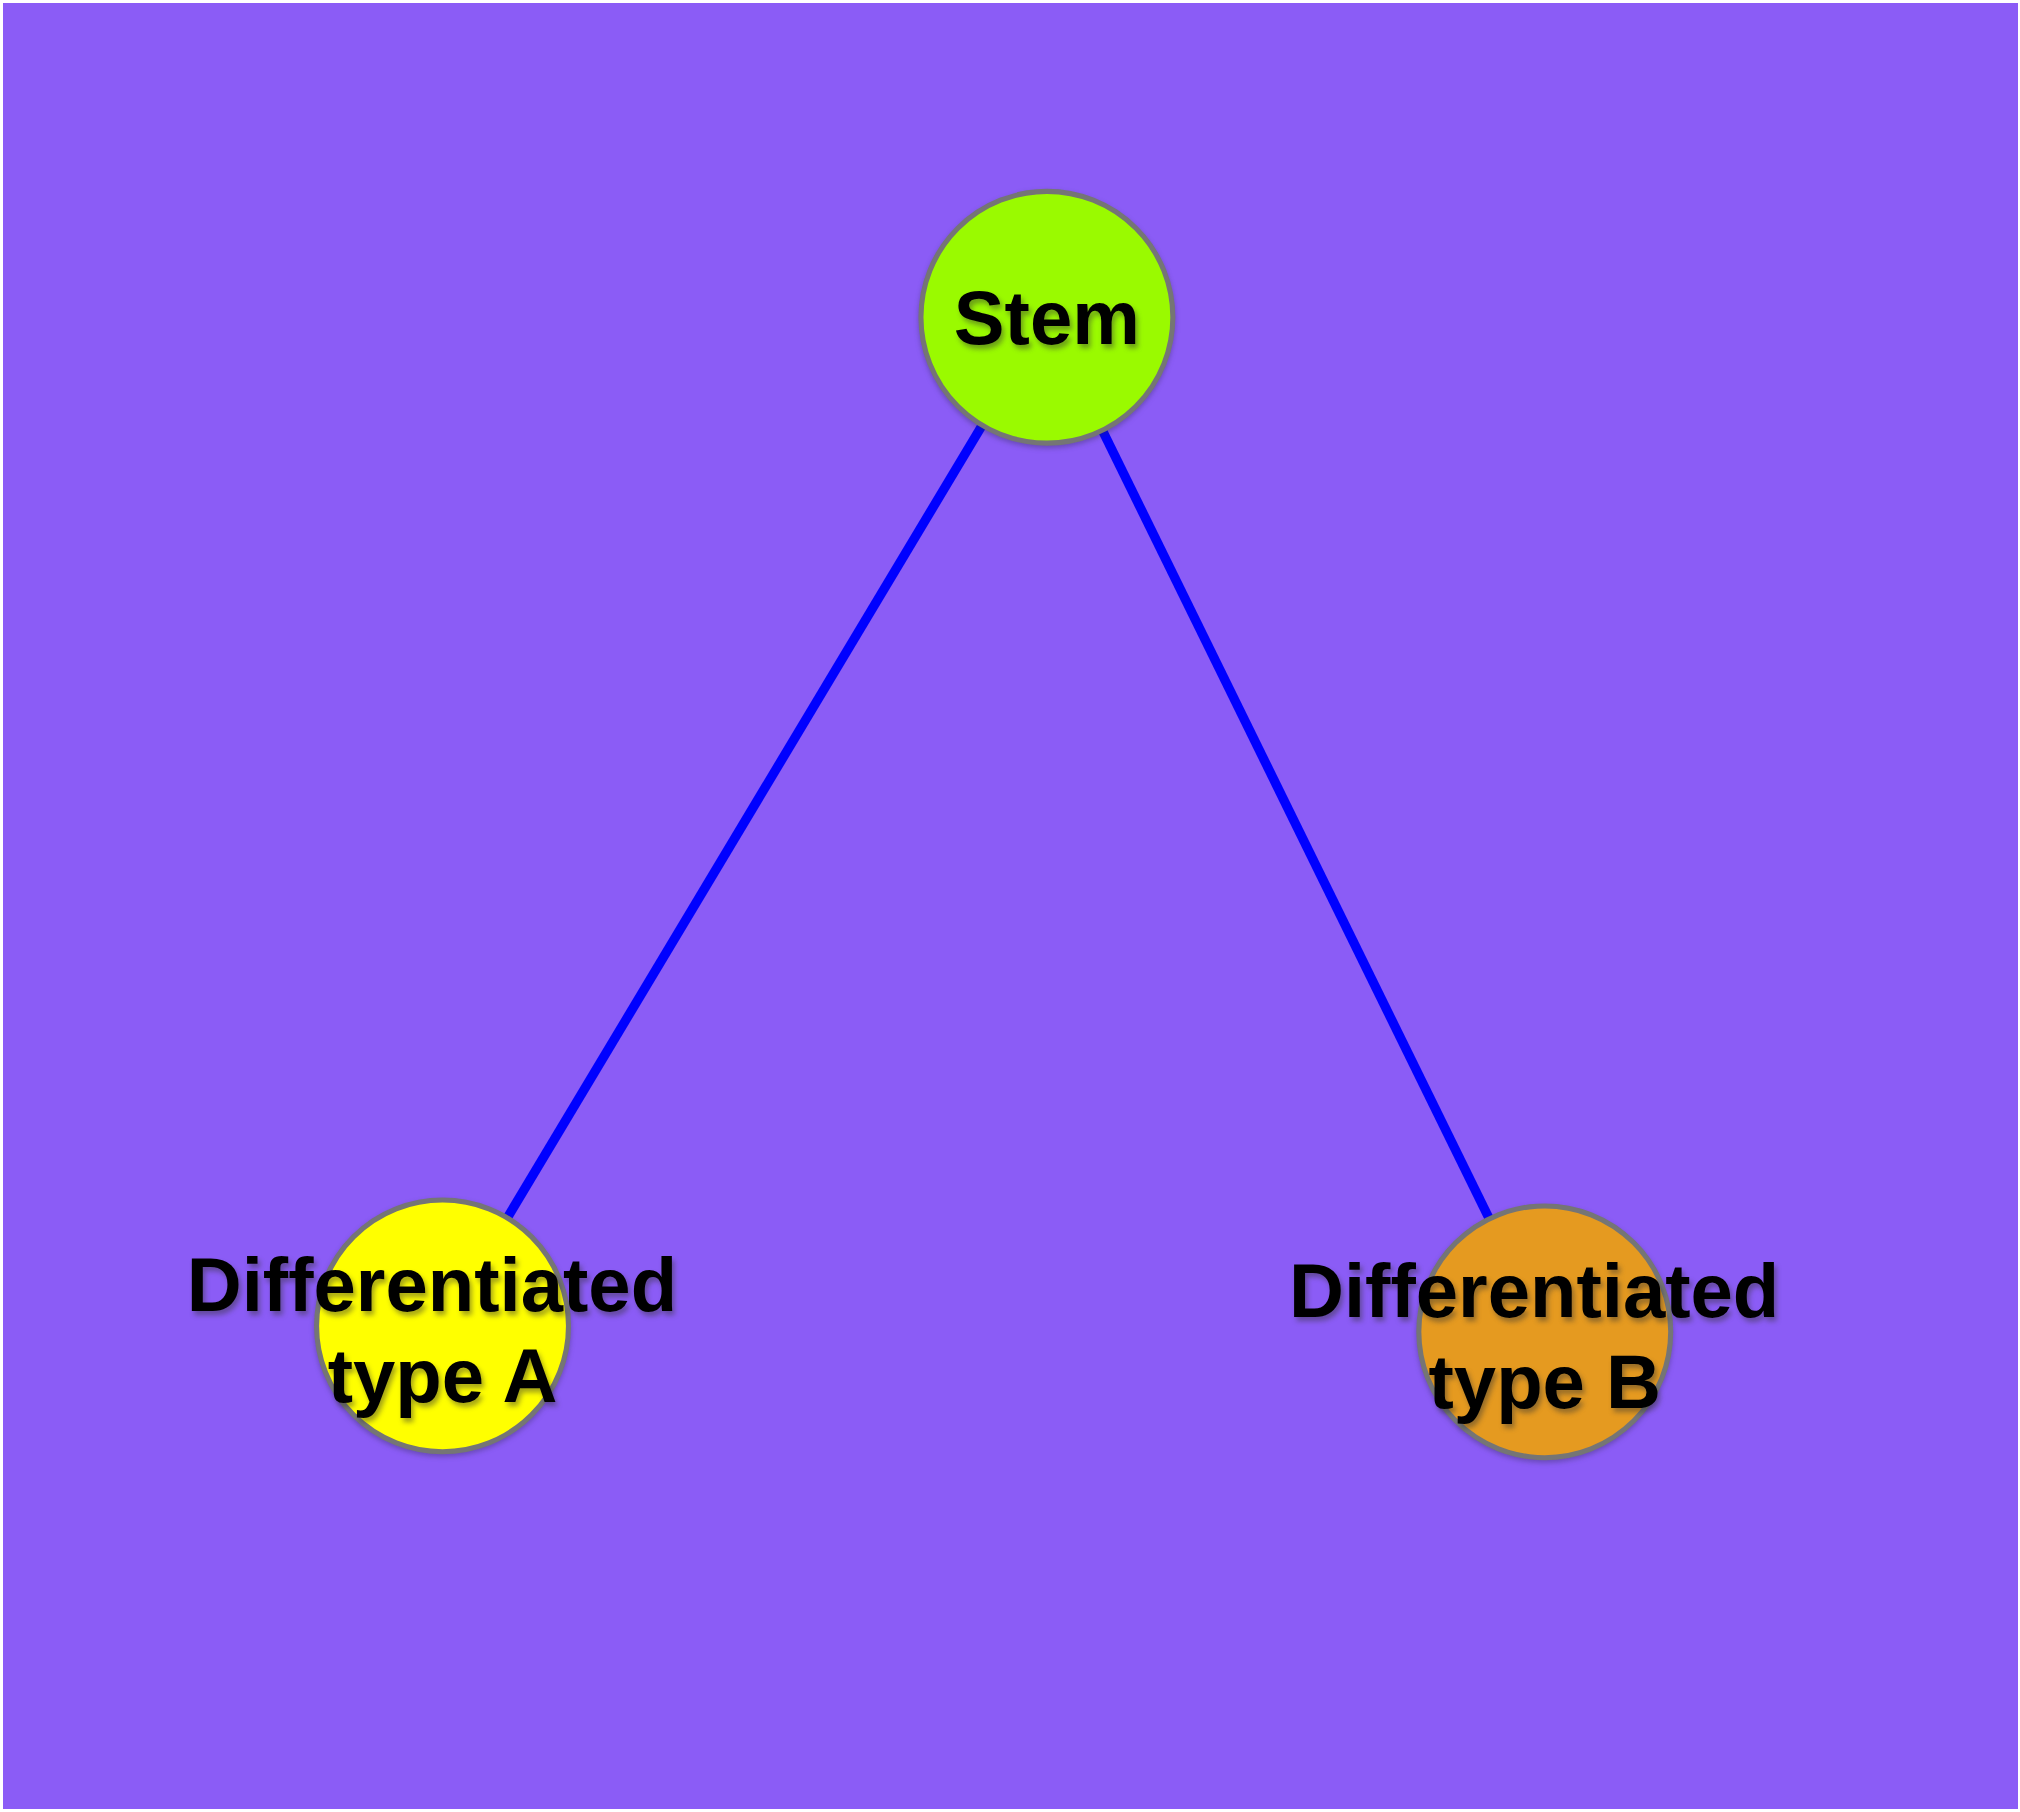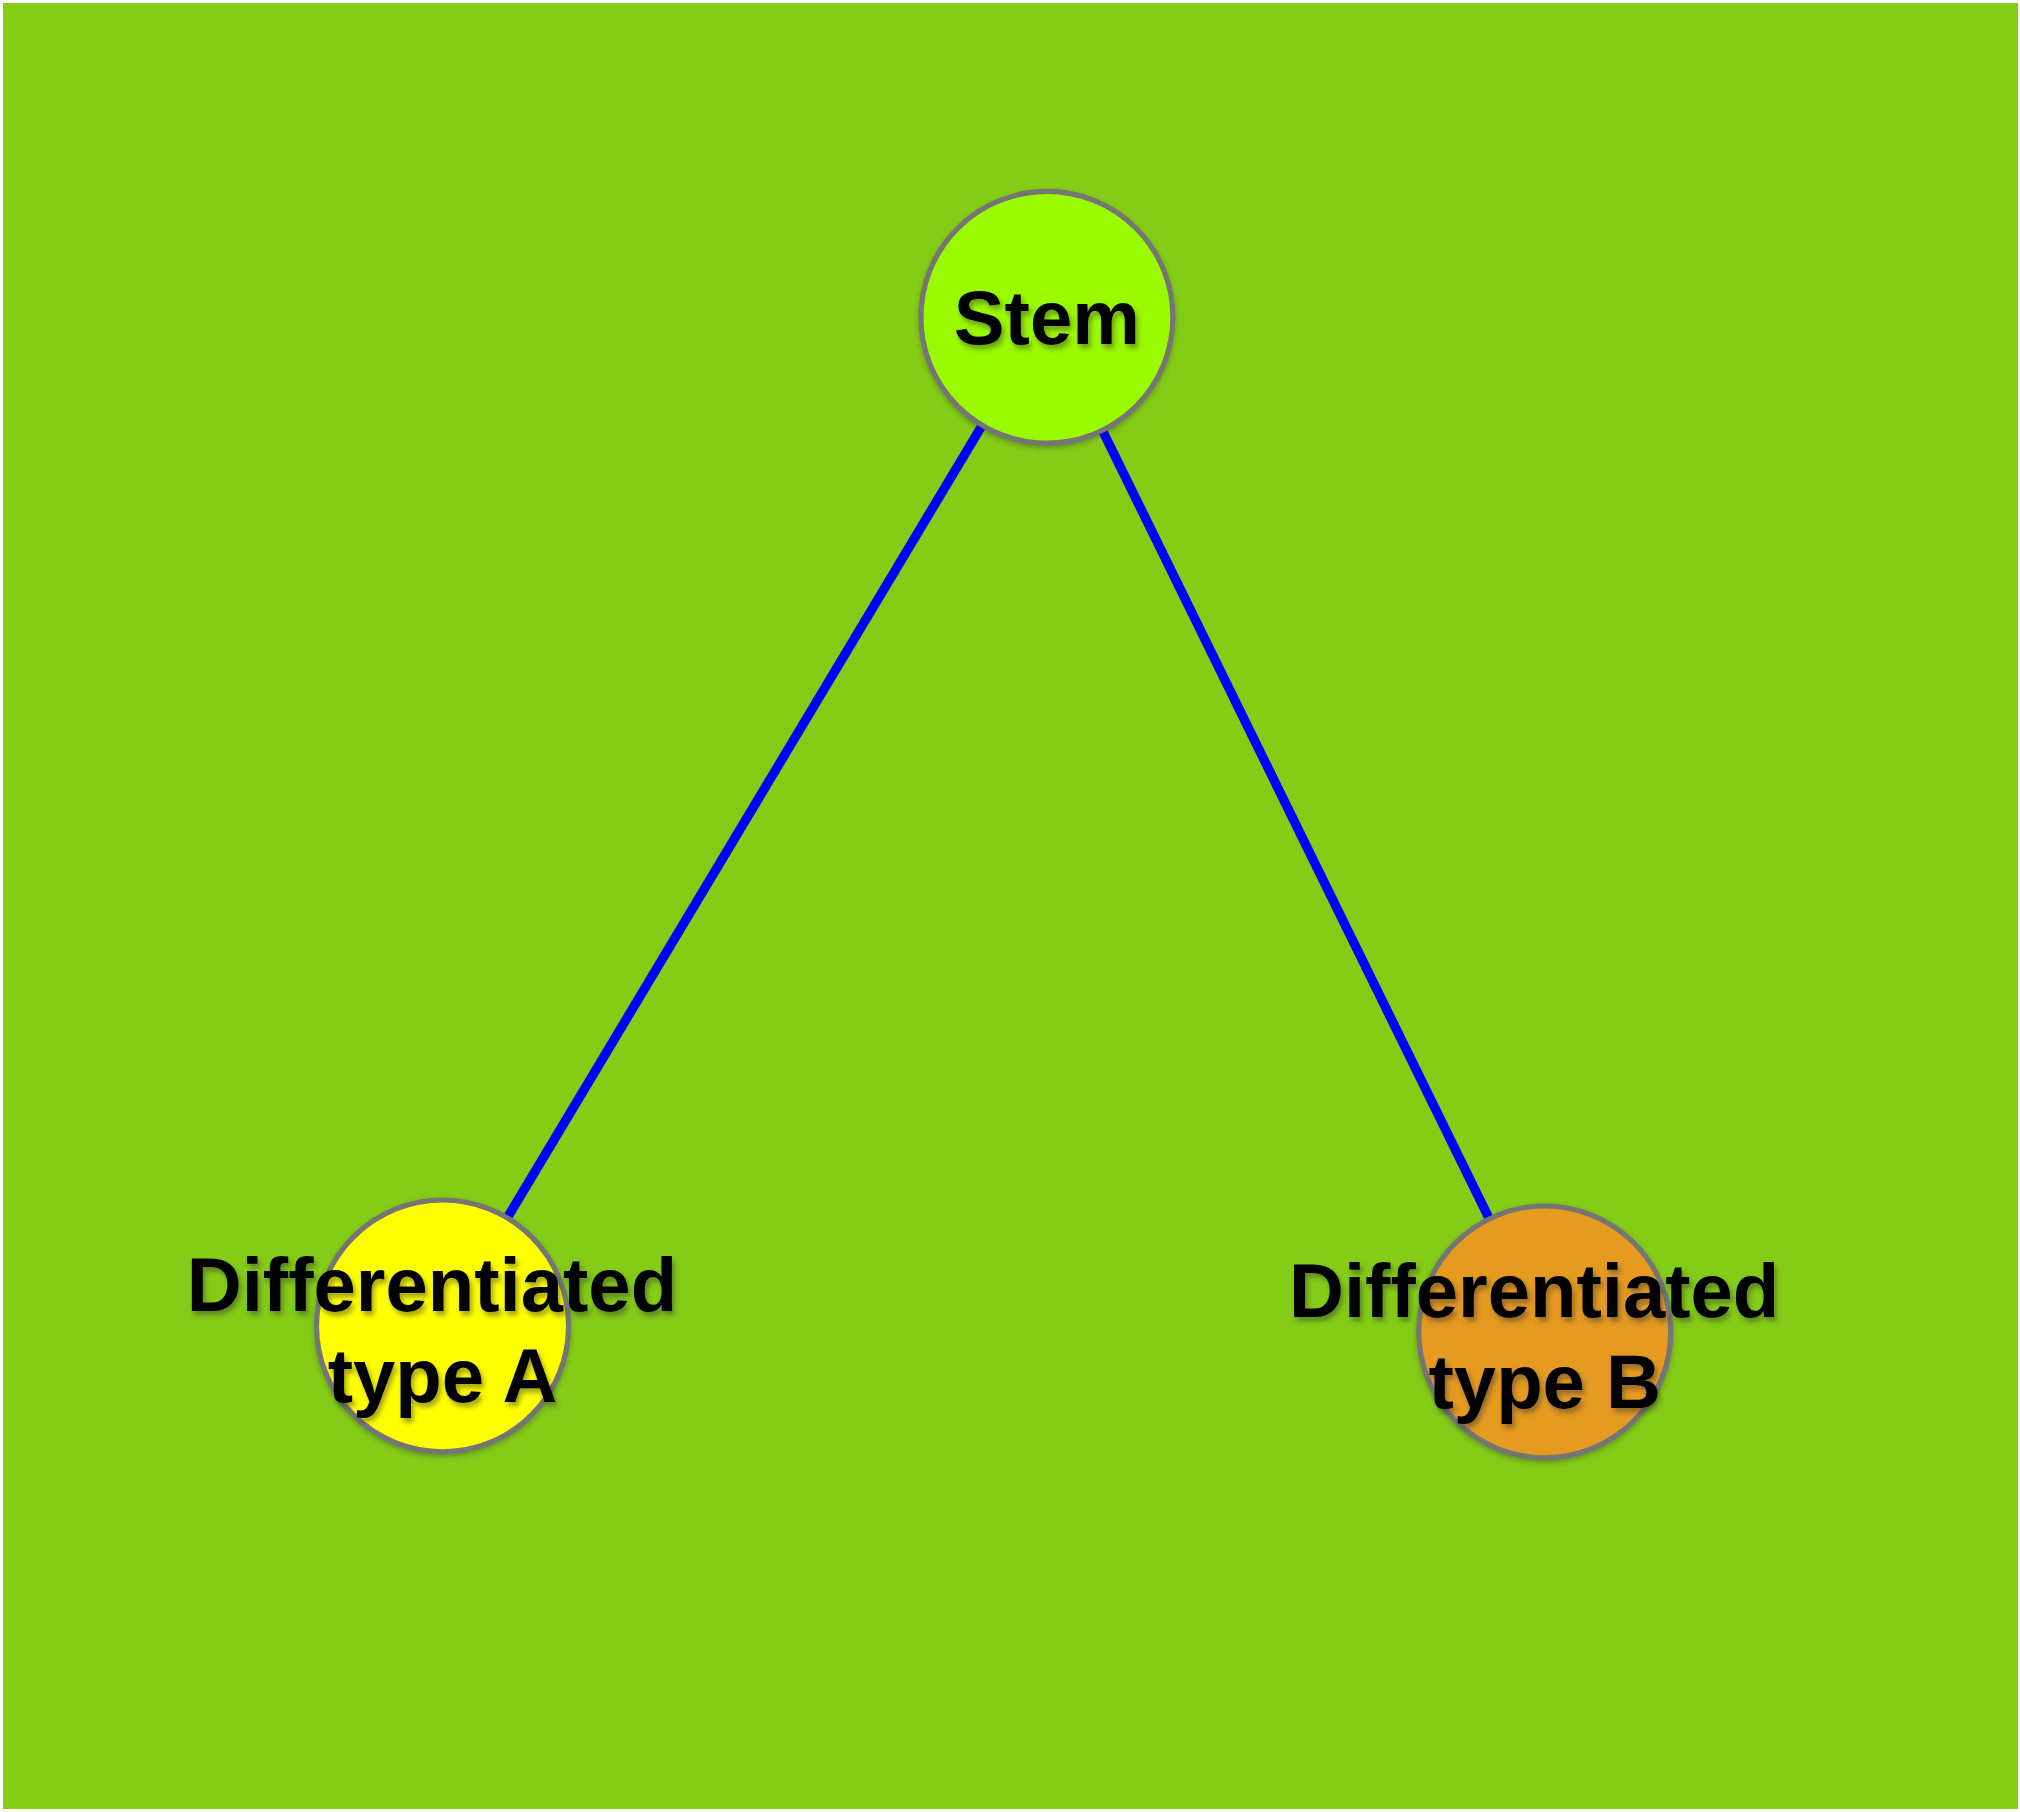--- a/index.html
+++ b/index.html
@@ -15,21 +15,21 @@
     width: 2021px;
     height: 1812px;
     overflow: hidden;
   }
   .canvas {
     position: absolute;
     top: 2.5px;
     left: 2.5px;
     right: 3.4px;
     bottom: 3.4px;
-    background: #84cc16;
+    background: #8b5cf6;
     text-align: right;
   }
   svg.diagram {
     width: 100%;
     height: 100%;
     display: block;
   }
   .edge {
     stroke-width: 11;
     stroke-linecap: butt;

